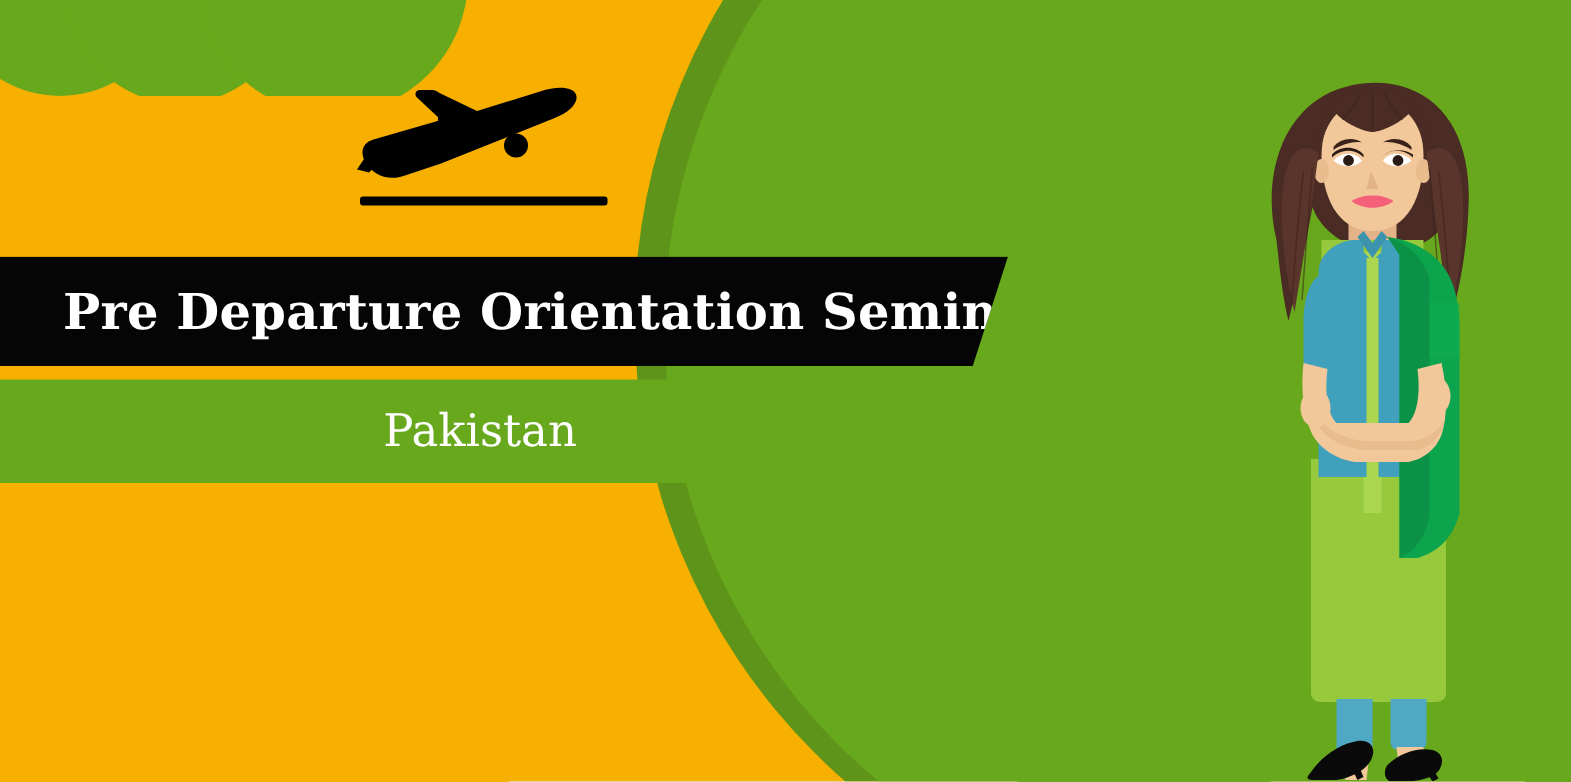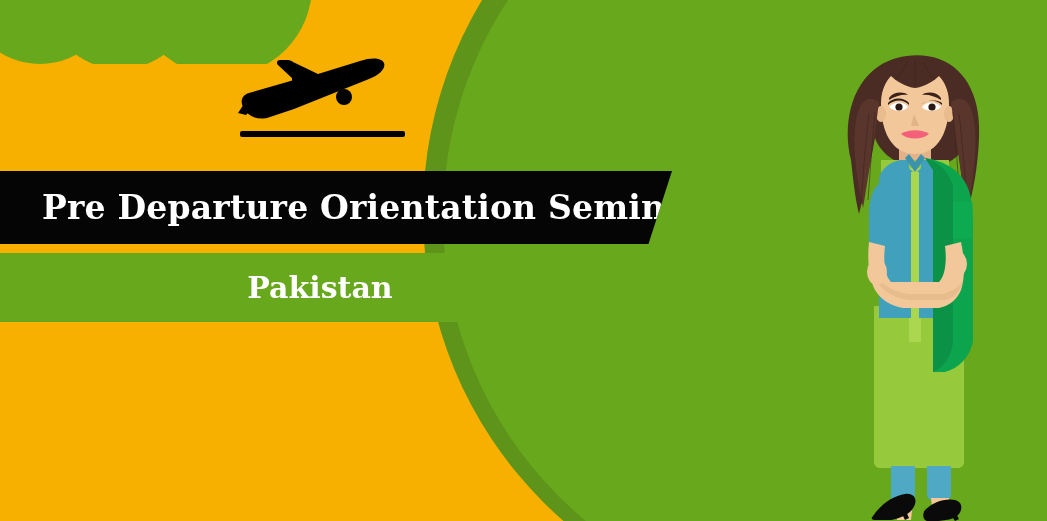--- a/index.html
+++ b/index.html
@@ -46,21 +46,21 @@
   }
   #green-bar{
     left:0;top:253px;width:700px;height:69px;
     background:#68A81C;
     display:flex;align-items:center;justify-content:center;
   }
   #subtitle-text{
     color:#FFFFFF;
     font-family:"DejaVu Serif", serif;
     font-size:30px;
-    font-weight:700;
+    font-weight:400;
     line-height:1;
     margin-left:-60px;
   }
 
   
   #plane{left:232px;top:52px;width:180px;height:92px;}
 
   
   #woman{right:28px;top:42px;width:190px;height:479px;}
 </style>

